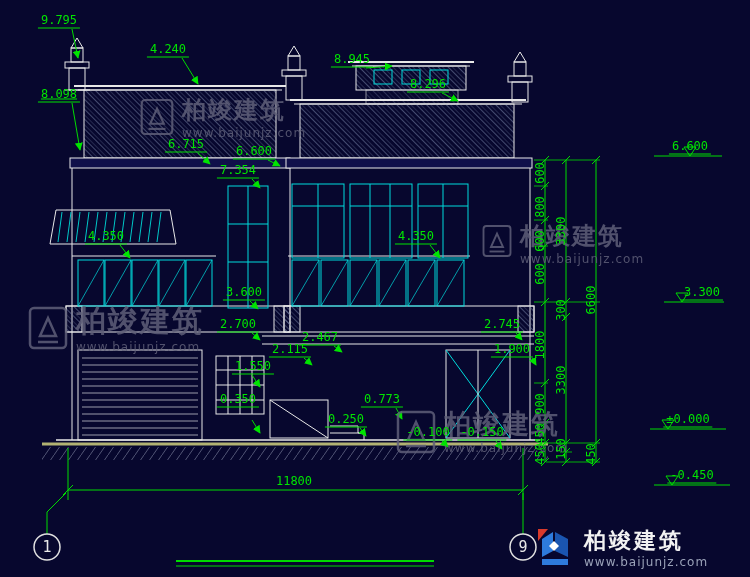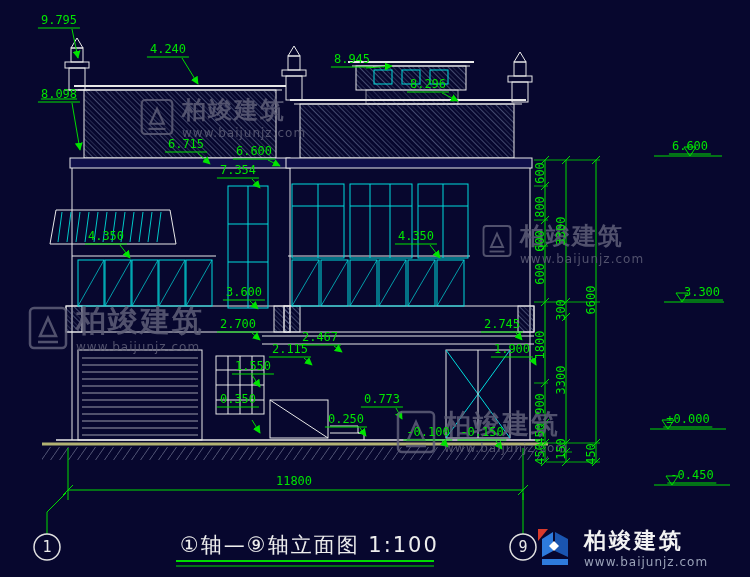--- a/index.html
+++ b/index.html
@@ -329,21 +329,20 @@
       <span class="dim" style="left: 591px; top: 454px; transform: translate(-50%, -50%) rotate(-90deg);">450</span>
       <span class="dim u" style="left: 690px; top: 147px;">6.600</span>
       <span class="dim u" style="left: 702px; top: 293px;">3.300</span>
       <span class="dim u" style="left: 688px; top: 420px;">±0.000</span>
       <span class="dim u" style="left: 692px; top: 476px;">-0.450</span>
     </div>
 
   <div class="axis-num" style="left:47px;top:547px">1</div>
   <div class="axis-num" style="left:523px;top:547px">9</div>
 
-  <div id="title">①轴—⑨轴立面图 1:100</div>
 
   <div id="brand">
     <svg id="brand-icon" viewBox="0 0 40 44">
       <path d="M4 2 L14 2 L4 14 Z" fill="#d93a2b"></path>
       <path d="M8 12 L19 5 L19 24 L8 30 Z" fill="#2e7bdc"></path>
       <path d="M21 5 L34 12 L34 30 L21 24 Z" fill="#1a55b0"></path>
       <path d="M8 32 L34 32 L34 38 L8 38 Z" fill="#2e7bdc"></path>
       <path d="M20 14 L25 19 L20 24 L15 19 Z" fill="#ffffff"></path>
     </svg>
     <div>

